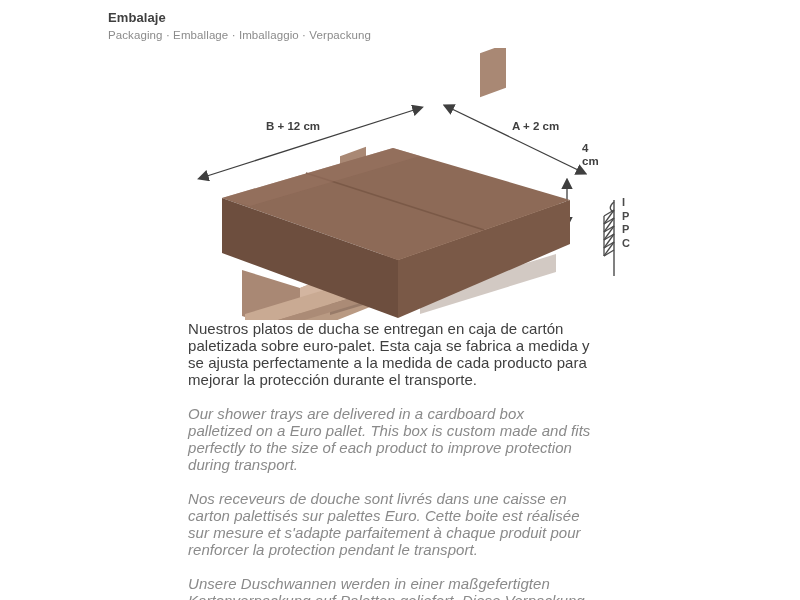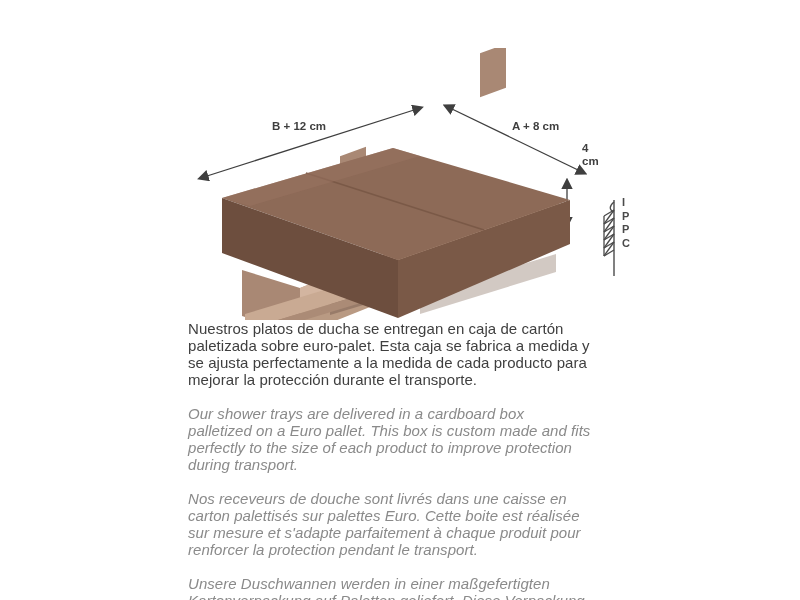--- a/index.html
+++ b/index.html
@@ -53,21 +53,21 @@
   }
 
   
   .dim-label {
     position: absolute;
     font-size: 11.5px;
     font-weight: bold;
     color: #3f3f3f;
     white-space: nowrap;
   }
-  .dim-b { left: 272px; top: 72px; }
+  .dim-b { left: 266px; top: 72px; }
   .dim-a { left: 512px; top: 72px; }
   .dim-h { left: 582px; top: 94px; line-height: 13px; }
 
   
   .ippc {
     position: absolute;
     left: 600px;
     top: 148px;
     width: 64px;
     height: 84px;
@@ -100,20 +100,24 @@
   .para.secondary { color: #8a8a8a; font-style: italic; }
   .para:last-child { margin-bottom: 0; }
 
   svg { display: block; }
 </style>
 </head>
 <body>
 
 <div class="page">
 
+  <div class="header">
+    <div class="header-title">Embalaje</div>
+    <div class="header-sub">Packaging · Emballage · Imballaggio · Verpackung</div>
+  </div>
 
   <div class="illustration">
 
     <svg width="800" height="272" viewBox="0 0 800 272">
       <defs>
         <marker id="arrowStart" markerWidth="9" markerHeight="9" refX="8" refY="4.5" orient="auto">
           <path d="M9,0 L9,9 L0,4.5 z" fill="#3f3f3f"></path>
         </marker>
         <marker id="arrowEnd" markerWidth="9" markerHeight="9" refX="1" refY="4.5" orient="auto">
           <path d="M0,0 L0,9 L9,4.5 z" fill="#3f3f3f"></path>
@@ -157,21 +161,21 @@
 
         <polygon points="222,150 398,212 398,270 222,205" fill="#6d4e3e"></polygon>
 
         <polygon points="398,212 570,152 570,196 398,270" fill="#7a5947"></polygon>
 
         <polygon points="222,150 393,100 420,108 250,158" fill="#997260" opacity="0.55"></polygon>
       </g>
     </svg>
 
     <div class="dim-label dim-b">B + 12 cm</div>
-    <div class="dim-label dim-a">A + 8 cm</div>
+    <div class="dim-label dim-a">A + 2 cm</div>
     <div class="dim-label dim-h">
       <span>4</span><br>
       <span>cm</span>
     </div>
 
     <div class="ippc">
       <div class="ippc-letters">
         <div>I</div>
         <div>P</div>
         <div>P</div>

